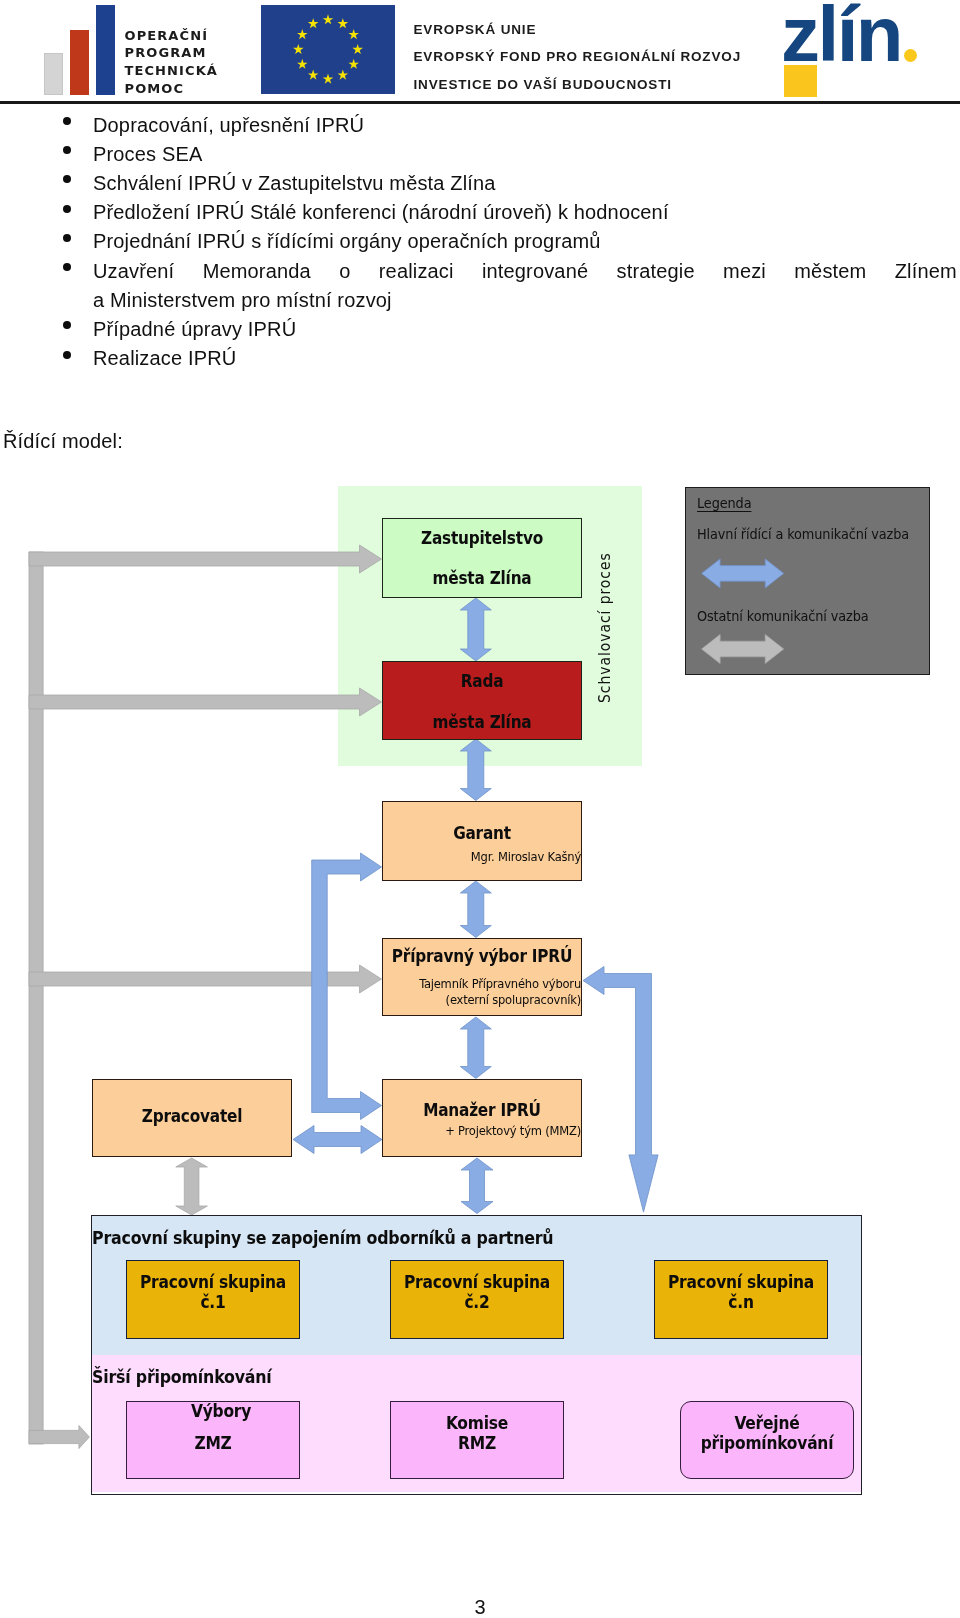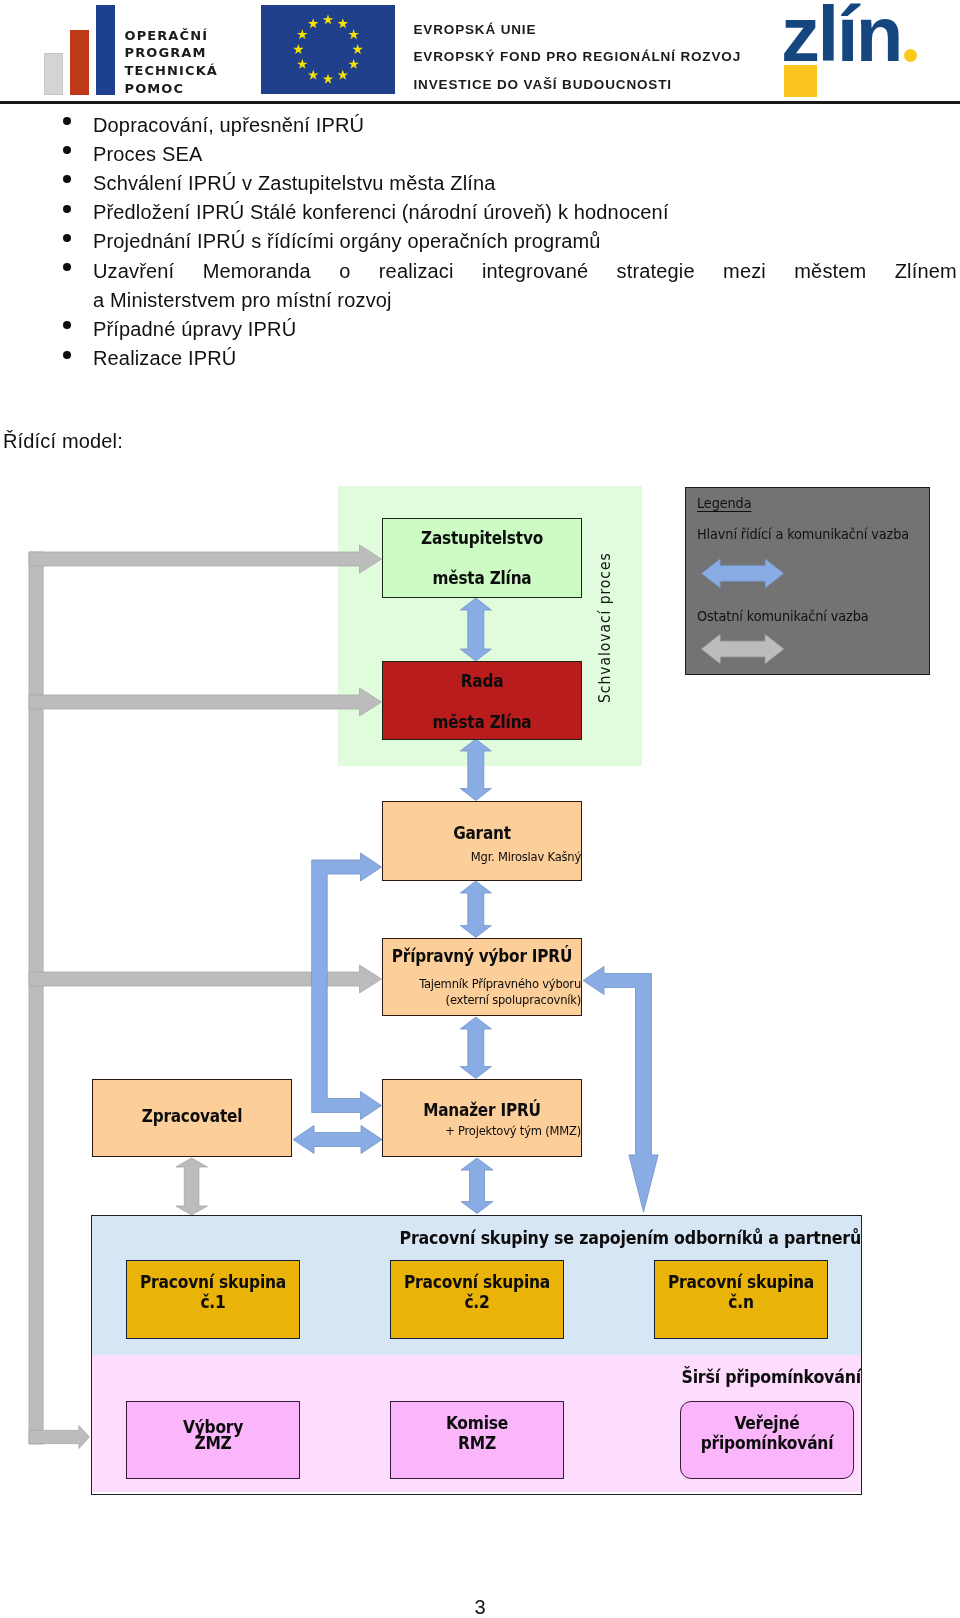--- a/index.html
+++ b/index.html
@@ -44,21 +44,21 @@
     font-stretch:condensed;text-align:center;letter-spacing:0.95px;line-height:19px;}
   .legend-box{position:absolute;box-sizing:border-box;border:1.4px solid #1c1c1c;background:#737373;}
   .legend-txt{position:absolute;font-size:14.3px;line-height:16px;color:#111;white-space:nowrap;letter-spacing:-0.1px;}
   #arrows{position:absolute;left:0;top:0;width:960px;height:1618px;pointer-events:none;}
   .gray-arrow{fill:#bcbcbc;stroke:#a8a8a8;stroke-width:0.8;}
   .blue-arrow{fill:#8aace4;stroke:#7093c9;stroke-width:0.8;}
   #bottom-container{position:absolute;left:91px;top:1215px;width:771px;height:280px;
     box-sizing:border-box;border:1.6px solid #20202a;}
   #ws-band{position:absolute;left:0;top:0;width:100%;height:139px;background:#d7e6f4;}
   #pk-band{position:absolute;left:0;top:139px;width:100%;height:137.2px;background:#fddcfd;}
-  .band-title{position:absolute;left:0;top:12px;width:100%;text-align:right;
+  .band-title{position:absolute;left:0;top:12px;width:100%;text-align:left;
     font-weight:700;font-size:17.6px;letter-spacing:-0.2px;color:#0d0d0d;}
   .dbox.wg{width:174px;height:79px;background:#eab308;border-color:#14203a;}
   .dbox.wg .t1,.dbox.pk .t1{font-size:17.2px;letter-spacing:-0.2px;}
   .dbox.pk{width:174px;height:78px;background:#fbb6fb;border-color:#351e3b;}
 </style>
 </head>
 <body>
 
 <div id="header">
 
@@ -212,21 +212,21 @@
     </div>
     <div class="dbox wg" style="left:390px;top:1260px;">
       <div class="t1" style="top:13px;">Pracovní skupina</div>
       <div class="t1" style="top:33px;">č.2</div>
     </div>
     <div class="dbox wg" style="left:654px;top:1260px;">
       <div class="t1" style="top:13px;">Pracovní skupina</div>
       <div class="t1" style="top:33px;">č.n</div>
     </div>
     <div class="dbox pk" style="left:126px;top:1401px;">
-      <div class="t1" style="top:17px;">Výbory</div>
+      <div class="t1" style="top:1px;margin-left:8px;">Výbory</div>
       <div class="t1" style="top:33px;">ZMZ</div>
     </div>
     <div class="dbox pk" style="left:390px;top:1401px;">
       <div class="t1" style="top:13px;">Komise</div>
       <div class="t1" style="top:33px;">RMZ</div>
     </div>
     <div class="dbox pk" style="left:680px;top:1401px;border-radius:11px;">
       <div class="t1" style="top:13px;">Veřejné</div>
       <div class="t1" style="top:33px;">připomínkování</div>
     </div>

